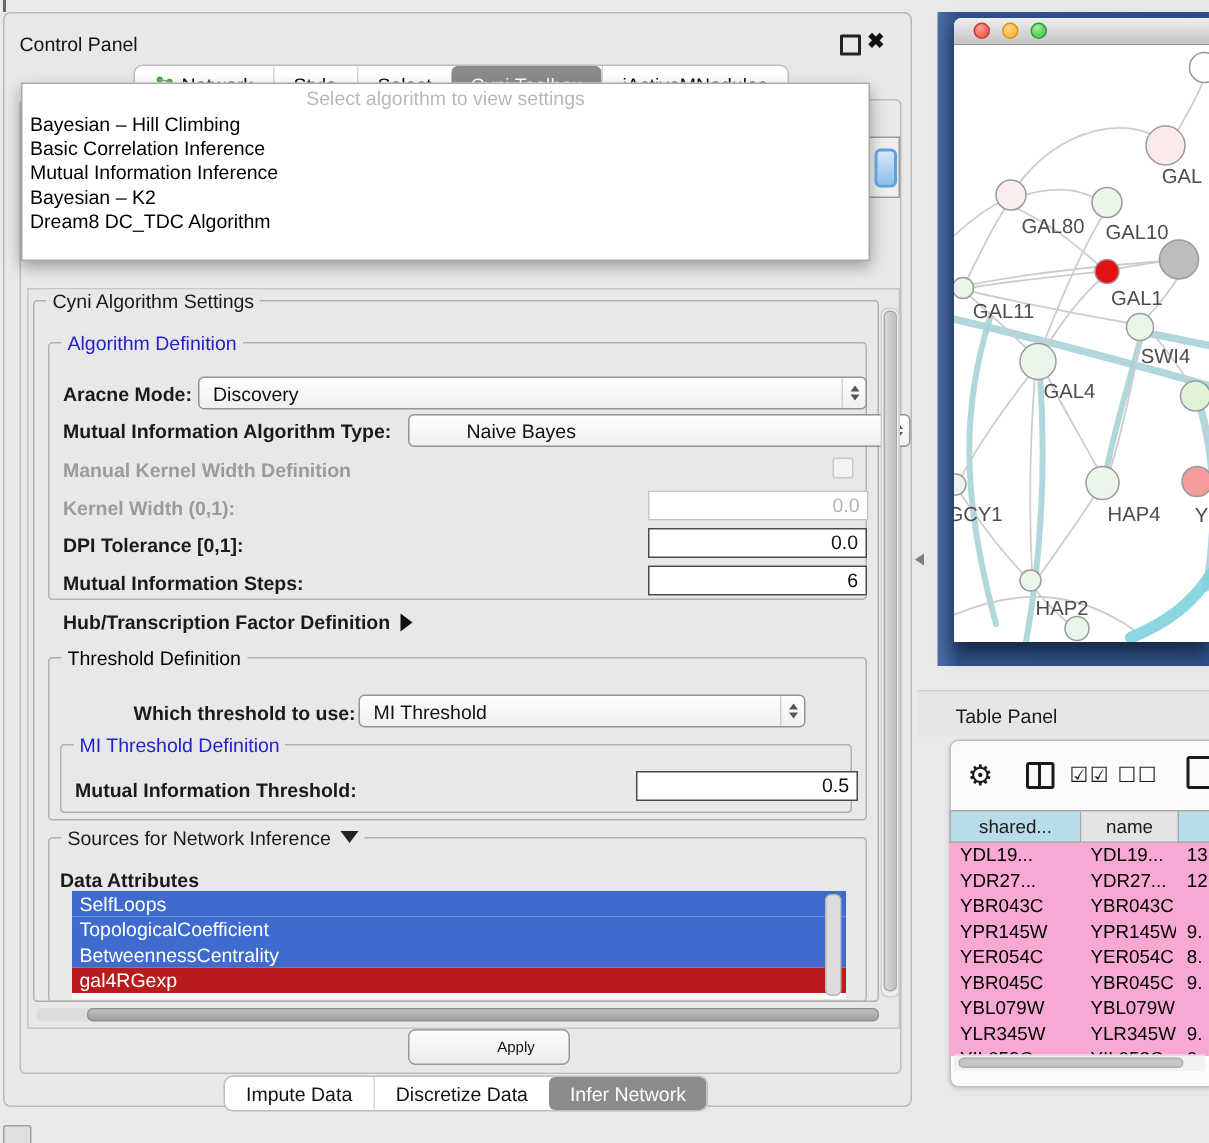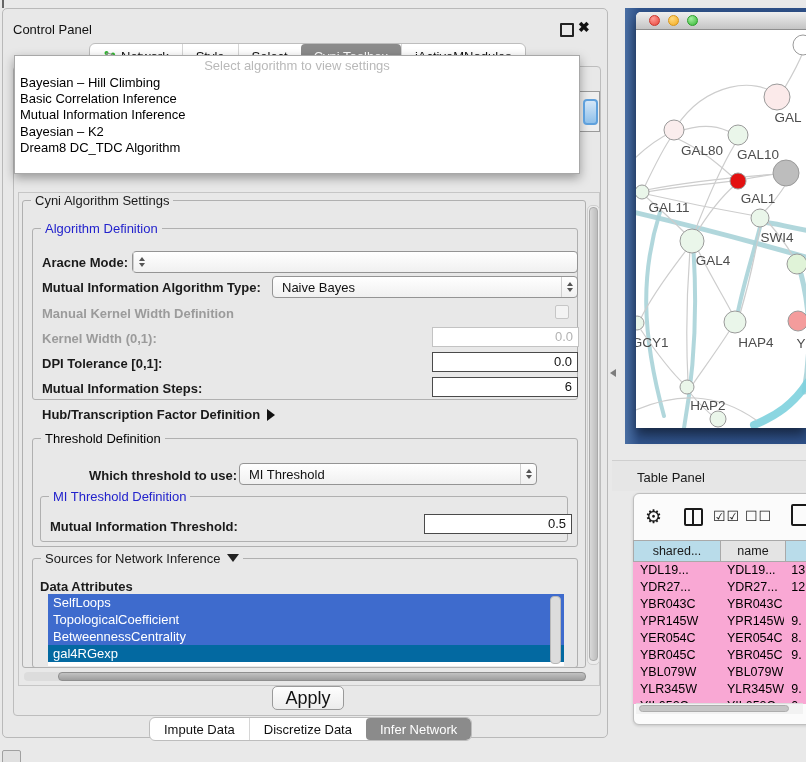--- a/index.html
+++ b/index.html
@@ -53,21 +53,21 @@
   .attrlist{left:44px;top:584px;width:516px;height:72px;background:#fff;overflow:hidden;}
   .attr-row{height:17px;line-height:17px;font-size:13px;color:#fff;padding-left:5px;}
   .alist-sb{left:546px;top:586px;width:9px;height:66px;border-radius:4px;background:#dcdcdc;border:1px solid #b8b8b8;}
 
   
   .vsb{left:583px;top:195px;width:11px;height:458px;background:#ededed;border:1px solid #cfcfcf;border-radius:5px;}
   .vsb .thumb{position:absolute;left:1px;top:1px;width:7px;height:452px;background:linear-gradient(90deg,#d9d9d9,#bdbdbd);border-radius:4px;border:1px solid #aaa;}
   .hsb{left:20px;top:662px;width:560px;height:9px;background:#dcdcdc;border-radius:4px;}
   .hsb .thumb{position:absolute;left:34px;top:0;width:528px;height:9px;background:linear-gradient(#c2c2c2,#9e9e9e);border-radius:4px;border:1px solid #8f8f8f;box-sizing:border-box;}
 
-  .applybtn{left:268px;top:676px;width:70px;height:22px;border:1px solid #9a9a9a;border-radius:5px;background:linear-gradient(#fefefe,#ececec);font-size:18px;color:#111;display:flex;align-items:center;justify-content:center;}
+  .applybtn{left:268px;top:676px;width:70px;height:22px;border:1px solid #9a9a9a;border-radius:5px;background:linear-gradient(#fefefe,#ececec);font-size:10px;color:#111;display:flex;align-items:center;justify-content:center;padding-left:36px;}
 
   .btabbar{left:146px;top:708px;height:22px;display:flex;background:#fff;border:1px solid #bdbdbd;border-radius:6px;overflow:hidden;}
   .btab{display:flex;align-items:center;padding:0 14px;font-size:13px;color:#111;border-left:1px solid #d6d6d6;}
   .btab:first-child{border-left:none;}
   .btab.sel{background:#8b8b8b;color:#fff;border-left:none;border-radius:4px;}
 
   
   .popup{left:14px;top:55px;width:564px;height:117px;background:#fff;border:1px solid #a8a8a8;box-shadow:0 4px 10px rgba(0,0,0,.35);z-index:50;}
   .dd-prompt{height:19px;line-height:19px;text-align:center;color:#b9b9b9;font-size:13px;}
   .dd-item{height:16.2px;line-height:16.2px;font-size:13px;color:#000;padding-left:5px;white-space:nowrap;}
@@ -155,28 +155,29 @@
       <div class="abs group" style="left:8px;top:133px;width:562px;height:466px;">
         <span class="gtitle black">Cyni Algorithm Settings</span>
       </div>
 
       <div class="abs group" style="left:18px;top:161px;width:544px;height:170px;">
         <span class="gtitle blue">Algorithm Definition</span>
       </div>
 
       <span class="lbl" style="left:28px;top:188px;">Aracne Mode:</span>
       <div class="combo" style="left:118px;top:184px;width:444px;">
+        <span class="cval">Discovery</span>
         <span class="spin">
             <span class="arr-up"></span>
             <span class="arr-dn"></span>
           </span>
       </div>
 
       <span class="lbl" style="left:28px;top:213px;">Mutual Information Algorithm Type:</span>
-      <div class="combo" style="left:258px;top:209px;width:304px;">
+      <div class="combo" style="left:258px;top:209px;width:304px;padding-left:29px;">
         <span class="cval">Naive Bayes</span>
         <span class="spin">
             <span class="arr-up"></span>
             <span class="arr-dn"></span>
           </span>
       </div>
 
       <span class="lbl dis" style="left:28px;top:239px;">Manual Kernel Width Definition</span>
       <span class="chk" style="left:541px;top:238px;"></span>
 
@@ -209,21 +210,21 @@
       <div class="field en" style="left:410px;top:447px;width:141px;">0.5</div>
 
       <div class="abs group" style="left:18px;top:491px;width:544px;height:108px;">
         <span class="gtitle black"><span>Sources for Network Inference</span><span class="tri-down"></span></span>
       </div>
       <span class="lbl" style="left:26px;top:512px;">Data Attributes</span>
       <div class="abs attrlist" style="left:34px;top:527px;" id="attr-list">
           <div class="attr-row" style="background: rgb(62, 107, 205);">SelfLoops</div>
           <div class="attr-row" style="background: rgb(62, 107, 205);">TopologicalCoefficient</div>
           <div class="attr-row" style="background: rgb(62, 107, 205);">BetweennessCentrality</div>
-          <div class="attr-row" style="background: #0369a1;">gal4RGexp</div>
+          <div class="attr-row" style="background: #b91c1c;">gal4RGexp</div>
         </div>
       <div class="abs alist-sb" style="left:536px;top:529px;"></div>
 
       <div class="abs vsb" style="left:573px;top:138px;">
           <span class="thumb"></span>
         </div>
       <div class="abs hsb" style="left:10px;top:605px;">
           <span class="thumb"></span>
         </div>
 

